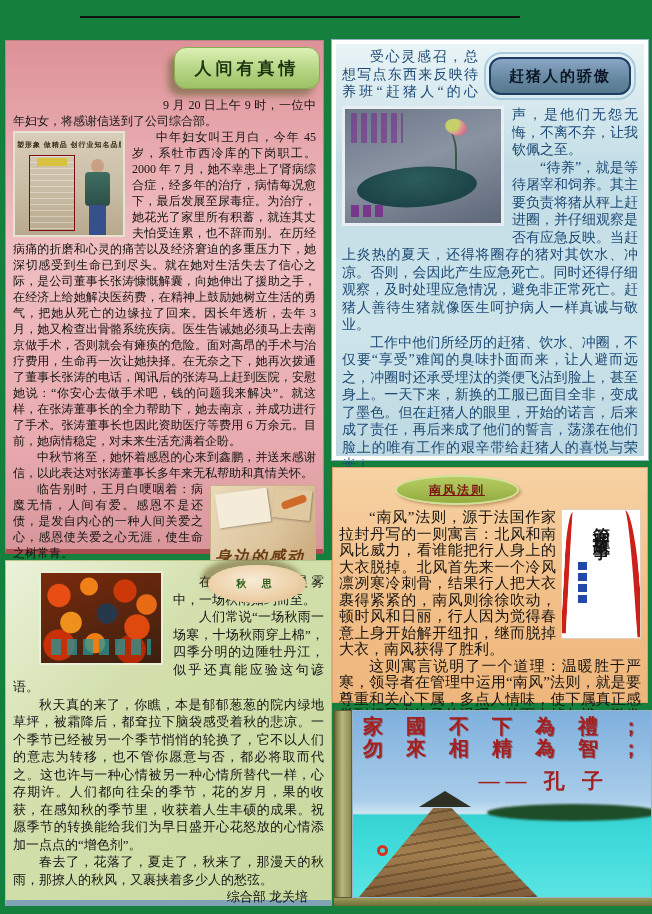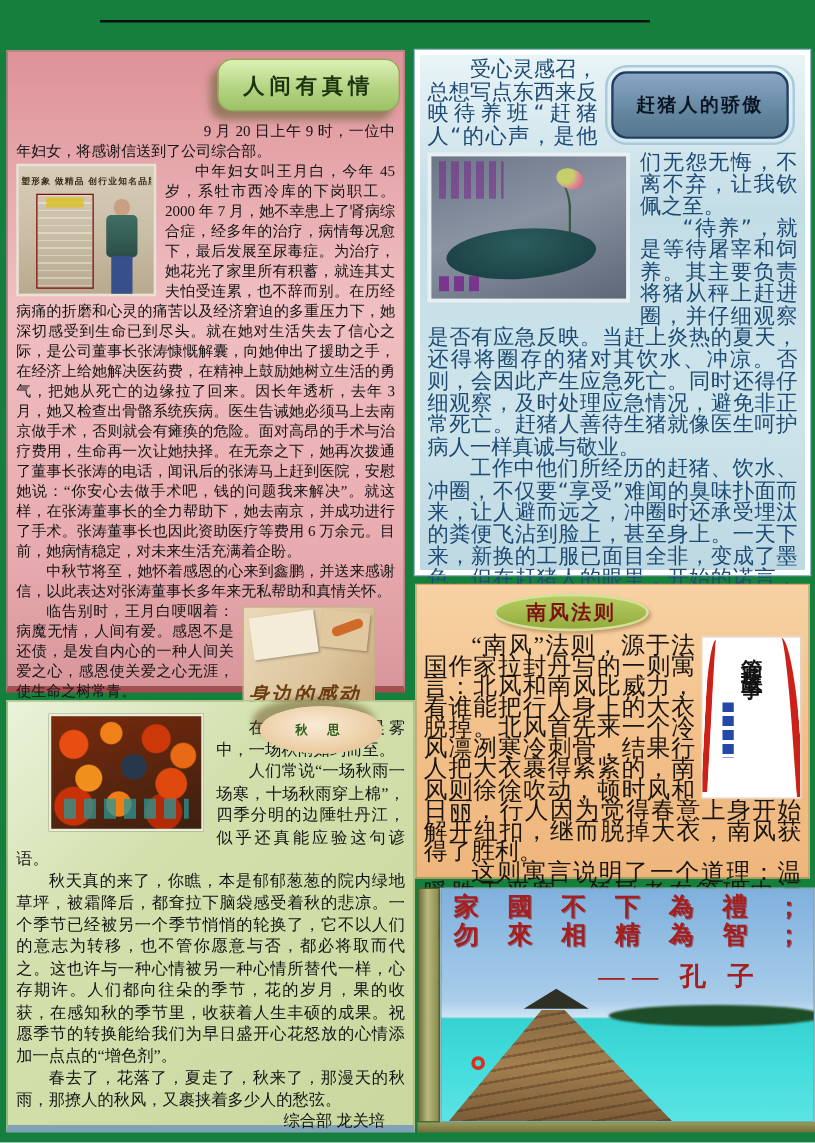--- a/index.html
+++ b/index.html
@@ -29,77 +29,77 @@
     letter-spacing:1px; white-space:nowrap; overflow:hidden; font-weight:bold; }
   .red-poster { position:absolute; left:14px; top:22px; width:46px; height:76px;
     background:linear-gradient(180deg,#c01818,#8e0f0f);
     background-image:repeating-linear-gradient(180deg,rgba(255,255,255,.35) 0 1px,transparent 1px 6px);
     border:1px solid #7a0c0c; }
   .poster-head { position:absolute; left:22px; top:25px; width:30px; height:8px; background:#d8c020; opacity:.8; }
   .person-head { position:absolute; left:76px; top:26px; width:13px; height:14px; border-radius:50%; background:#c9a084; }
   .person-body { position:absolute; left:70px; top:39px; width:25px; height:34px; border-radius:4px;
     background:linear-gradient(180deg,#3f6e62,#2c4f48); }
   .person-legs { position:absolute; left:74px; top:72px; width:17px; height:32px; background:#37508c; }
-  .moment-img { float:right; width:106px; height:86px; margin:4px 16px 0 7px; position:relative;
+  .moment-img { float:right; width:106px; height:86px; margin:4px 0 0 7px; position:relative;
     background:linear-gradient(120deg,#ead9b9 0%,#dcc49c 60%,#caa87c 100%); border:1px solid #c8b088;
     border-bottom:4px solid #97b457; overflow:hidden; }
   .moment-photo1 { position:absolute; left:6px; top:5px; width:52px; height:34px; background:#f4ecd8; transform:rotate(-8deg); box-shadow:1px 1px 2px rgba(0,0,0,.3); }
   .moment-photo2 { position:absolute; left:62px; top:3px; width:38px; height:30px; background:#e0c8a0; transform:rotate(6deg); box-shadow:1px 1px 2px rgba(0,0,0,.3); }
   .moment-carrot { position:absolute; right:8px; top:12px; width:26px; height:8px; border-radius:4px; background:#d06a28; transform:rotate(-20deg); }
   .moment-text { position:absolute; left:4px; bottom:2px; font-family:"Liberation Serif",serif;
     font-weight:bold; font-style:italic; font-size:16px; color:#6b3d12; letter-spacing:2px; white-space:nowrap; }
   .sig-truth { text-align:right; padding-right:78px; margin-top:2px; }
 
   
   #box-pig { position:absolute; left:332px; top:40px; width:316px; height:420px;
     background:linear-gradient(180deg,#e9f4f6 0%,#c3dde6 30%,#cde4ea 70%,#bdd8e2 100%);
     border:4px solid #ffffff; outline:1px solid #93b4c4; padding:4px 6px; }
-  .title-blue-outer { float:right; width:152px; height:64px; border:2px solid #a8cadd; border-radius:18px;
+  .title-blue-outer { float:right; width:152px; height:48px; border:2px solid #a8cadd; border-radius:18px;
     padding:3px; margin:4px 2px 6px 6px; }
   .title-blue { width:100%; height:100%; border:2px solid #1e3d63; border-radius:12px;
     background:linear-gradient(180deg,#8aa6c6 0%,#64879f 60%,#56788f 100%);
     display:flex; align-items:center; justify-content:center;
     font-size:15px; font-weight:bold; color:#0b1524; letter-spacing:2px; }
   .lotus-img { float:left; width:162px; height:120px; margin:0 8px 4px 0; position:relative;
     background:linear-gradient(160deg,#6b7687 0%,#8a93a2 45%,#5d6878 100%);
     border:3px solid #e8eef2; overflow:hidden; }
   .lotus-leaf { position:absolute; left:12px; top:58px; width:120px; height:40px; border-radius:50%;
     background:radial-gradient(ellipse at 50% 30%,#2c5d5d 0%,#1d4547 70%,#163638 100%); transform:rotate(-4deg); }
   .lotus-stem { position:absolute; left:86px; top:18px; width:26px; height:52px;
     border-right:2px solid #3a5a40; border-radius:0 50% 0 0; }
   .lotus-bud { position:absolute; left:100px; top:10px; width:22px; height:16px; border-radius:50% 50% 45% 45%;
     background:radial-gradient(circle at 30% 40%,#c6d06a 0 35%,#e08898 60%,#c05a72 100%); transform:rotate(18deg); }
   .lotus-script { position:absolute; left:6px; top:4px; width:52px; height:30px;
     background:repeating-linear-gradient(90deg,rgba(120,40,140,.8) 0 6px,transparent 6px 10px); opacity:.7; }
   .lotus-script2 { position:absolute; left:6px; bottom:6px; width:34px; height:12px;
     background:repeating-linear-gradient(90deg,rgba(120,40,140,.85) 0 8px,transparent 8px 12px); }
-  .pig-flow { font-size:17px; line-height:17.5px; color:#1d4a75; text-align:justify; }
+  .pig-flow { font-size:14px; line-height:17.5px; color:#1d4a75; text-align:justify;font-family:Liberation Serif, serif; }
   .pig-flow p { text-indent:2em; }
   .sig-pig { text-align:right; padding-right:22px; }
 
   
   #box-nanfeng { position:absolute; left:332px; top:467px; width:316px; height:236px;
     background:linear-gradient(180deg,#f7d2a4 0%,#f2bf88 55%,#eeb67c 100%);
     border:1px solid #dca468; padding:5px 6px; }
   .title-oval-green { width:124px; height:30px; margin:2px 0 4px 56px; border-radius:50%;
     background:linear-gradient(180deg,#b6cc62 0%,#93ac3e 100%); border:2px solid #d2e29a;
     box-shadow:2px 2px 3px rgba(120,80,30,.4);
     display:flex; align-items:center; justify-content:center;
-    font-size:16px; font-weight:bold; color:#7c1212; letter-spacing:2px; }
+    font-size:12px; font-weight:bold; color:#7c1212; letter-spacing:2px;text-decoration:underline; }
   .mgmt-img { float:right; width:80px; height:130px; margin:0 0 2px 5px; position:relative;
     background:#ffffff; border:1px solid #e0d0c0; overflow:hidden; }
   .mgmt-brush-l { position:absolute; left:2px; top:2px; width:14px; height:122px;
     border-left:5px solid #cc2018; border-radius:40% 0 40% 0; transform:rotate(3deg); }
   .mgmt-brush-r { position:absolute; right:1px; top:0px; width:16px; height:128px;
     border-right:6px solid #cc2018; border-radius:0 60% 0 60%; transform:rotate(-4deg); }
   .mgmt-text { position:absolute; left:28px; top:4px; writing-mode:vertical-rl;
     font-family:"Liberation Serif",serif; font-size:17px; font-weight:bold; color:#141414; letter-spacing:5px; }
   .mgmt-blue { position:absolute; left:16px; top:52px; width:9px; height:44px;
     background:repeating-linear-gradient(180deg,#2448a8 0 8px,transparent 8px 11px); }
-  .nanfeng-flow { font-size:19px; line-height:16.5px; color:#181410; text-align:justify;
+  .nanfeng-flow { font-size:15px; line-height:16.5px; color:#181410; text-align:justify;
     font-family:"Liberation Serif","DejaVu Serif",serif; }
   .nanfeng-flow p { text-indent:2em; }
 
   
   #box-autumn { position:absolute; left:5px; top:560px; width:327px; height:346px;
     background:linear-gradient(135deg,#eaf2da 0%,#d3e0ad 35%,#c8d89e 100%);
     border:1px solid #b4c488; border-bottom:6px solid #7fa3b5; padding:4px 7px; }
   .autumn-img { float:left; width:124px; height:94px; margin:6px 10px 2px 26px; position:relative; overflow:hidden;
     border:2px solid #e8f0d8;
     background:#27180e;

